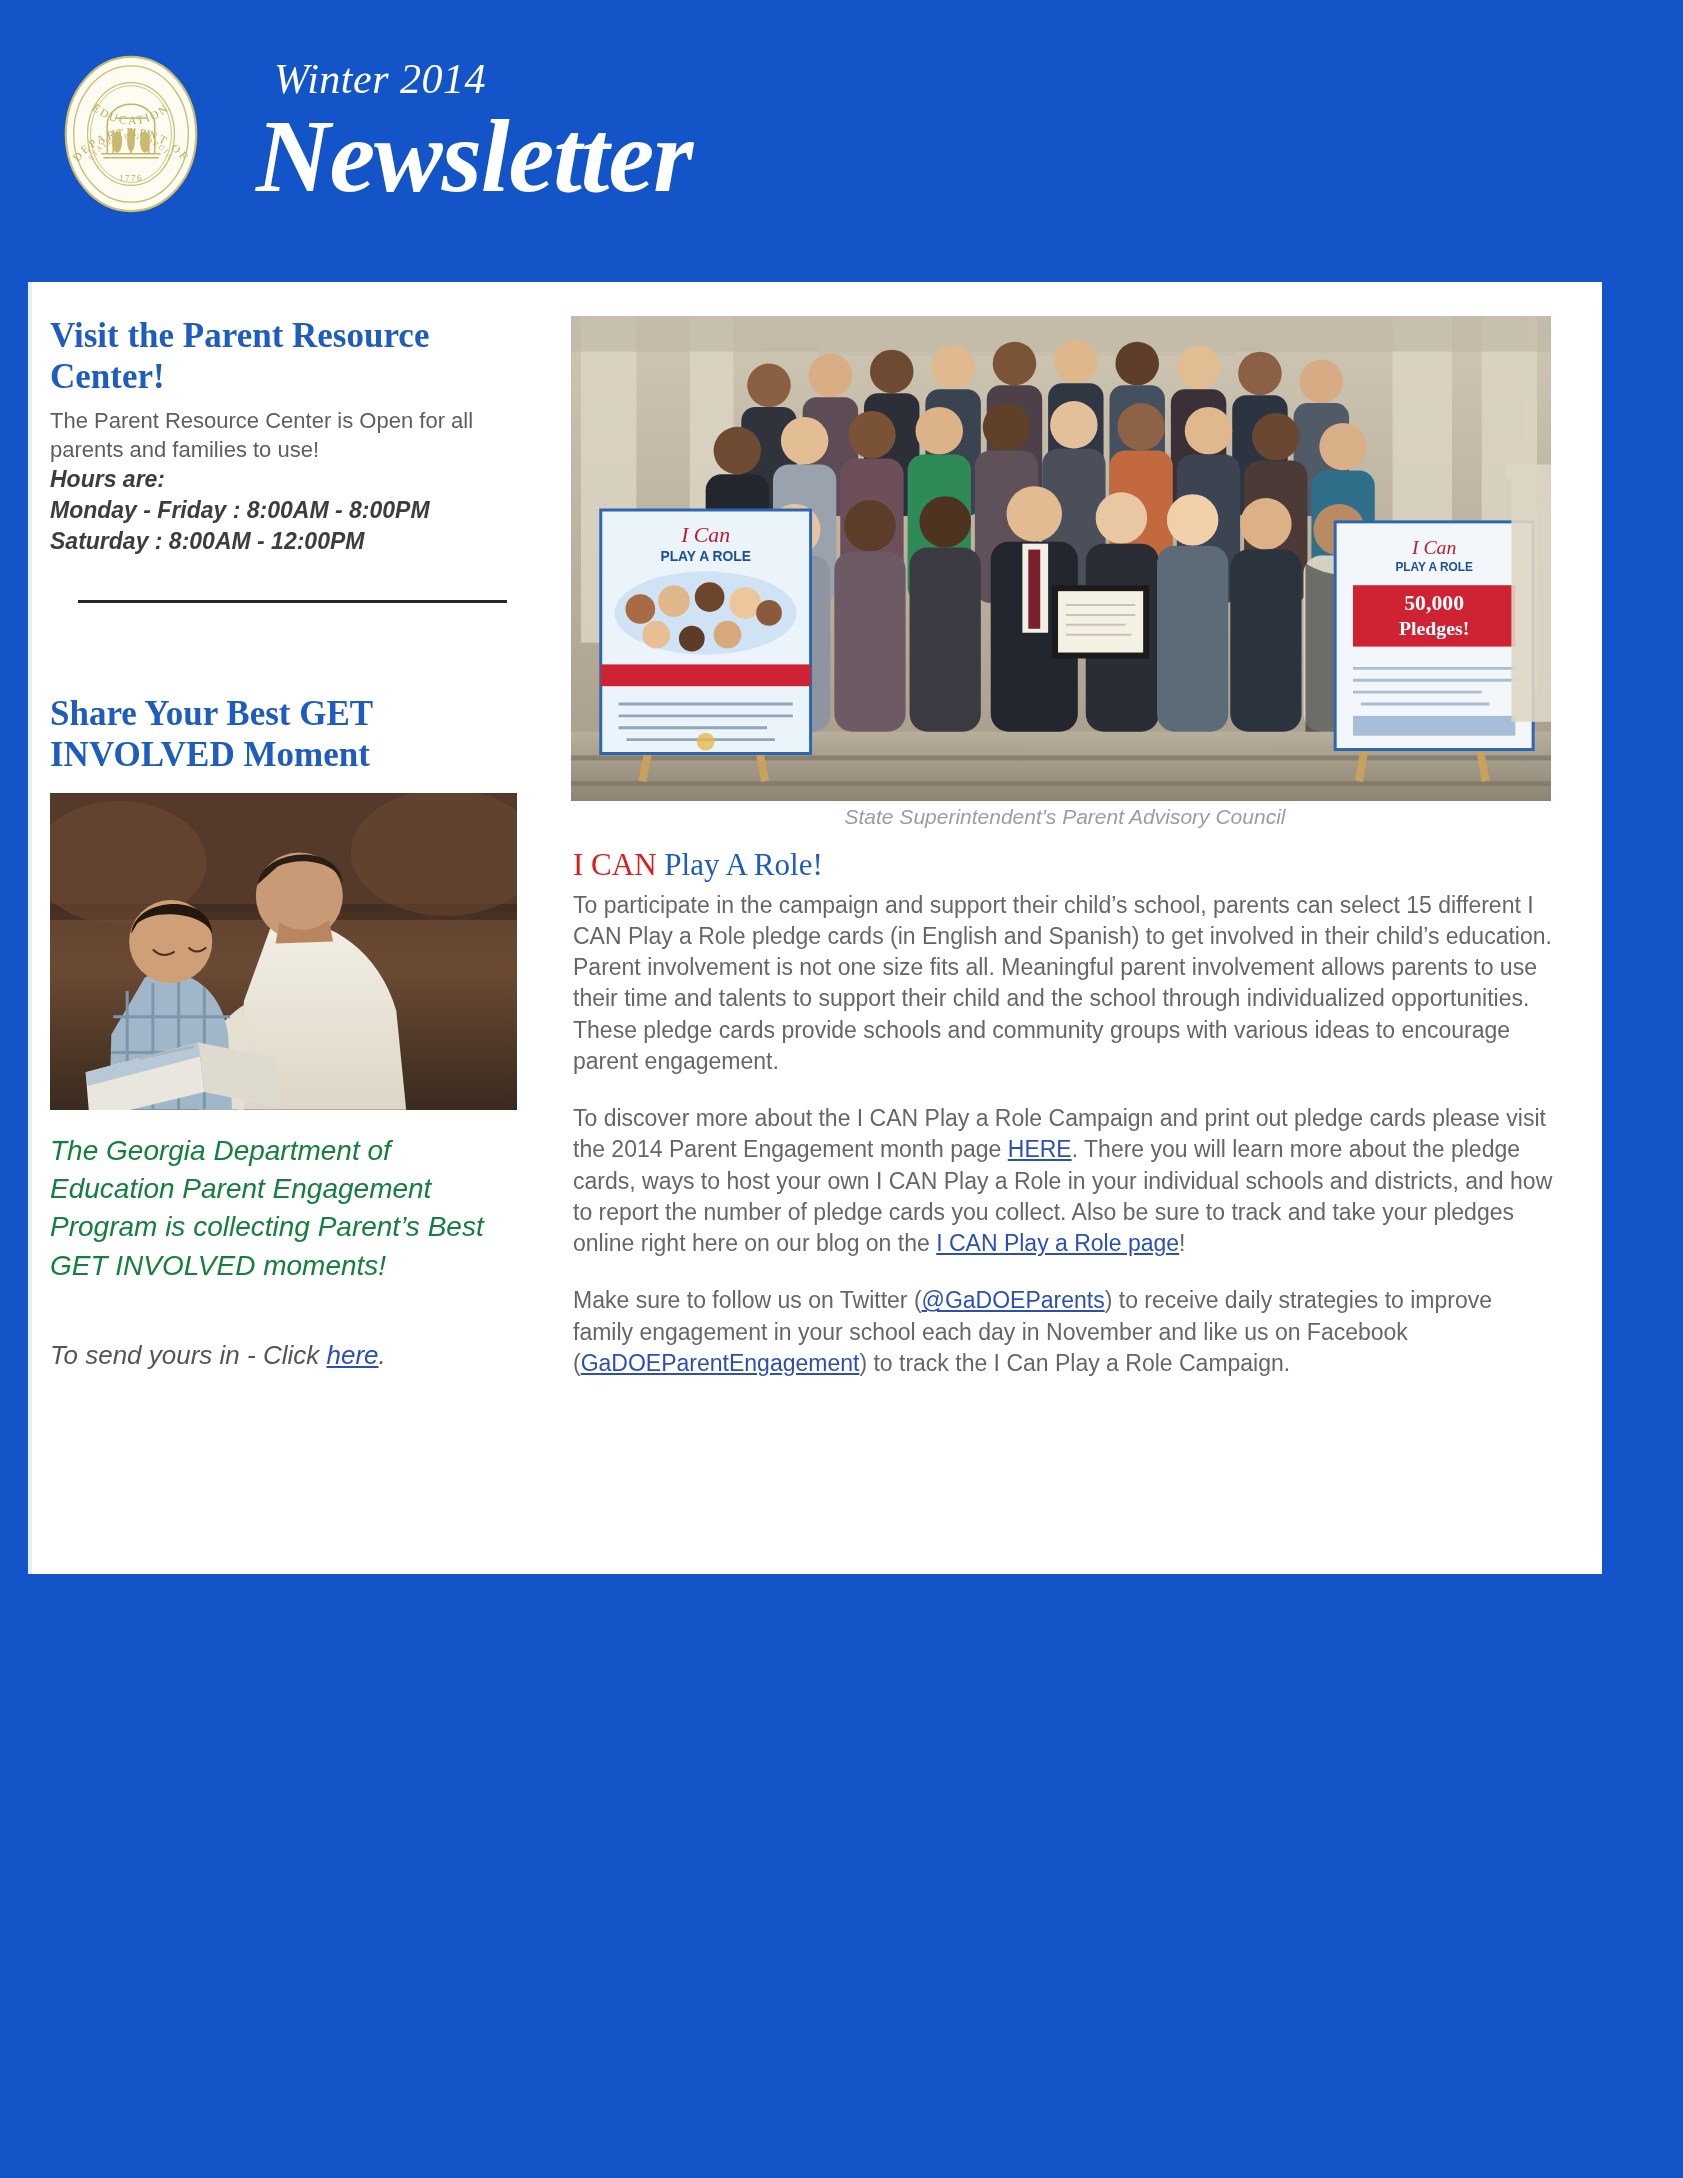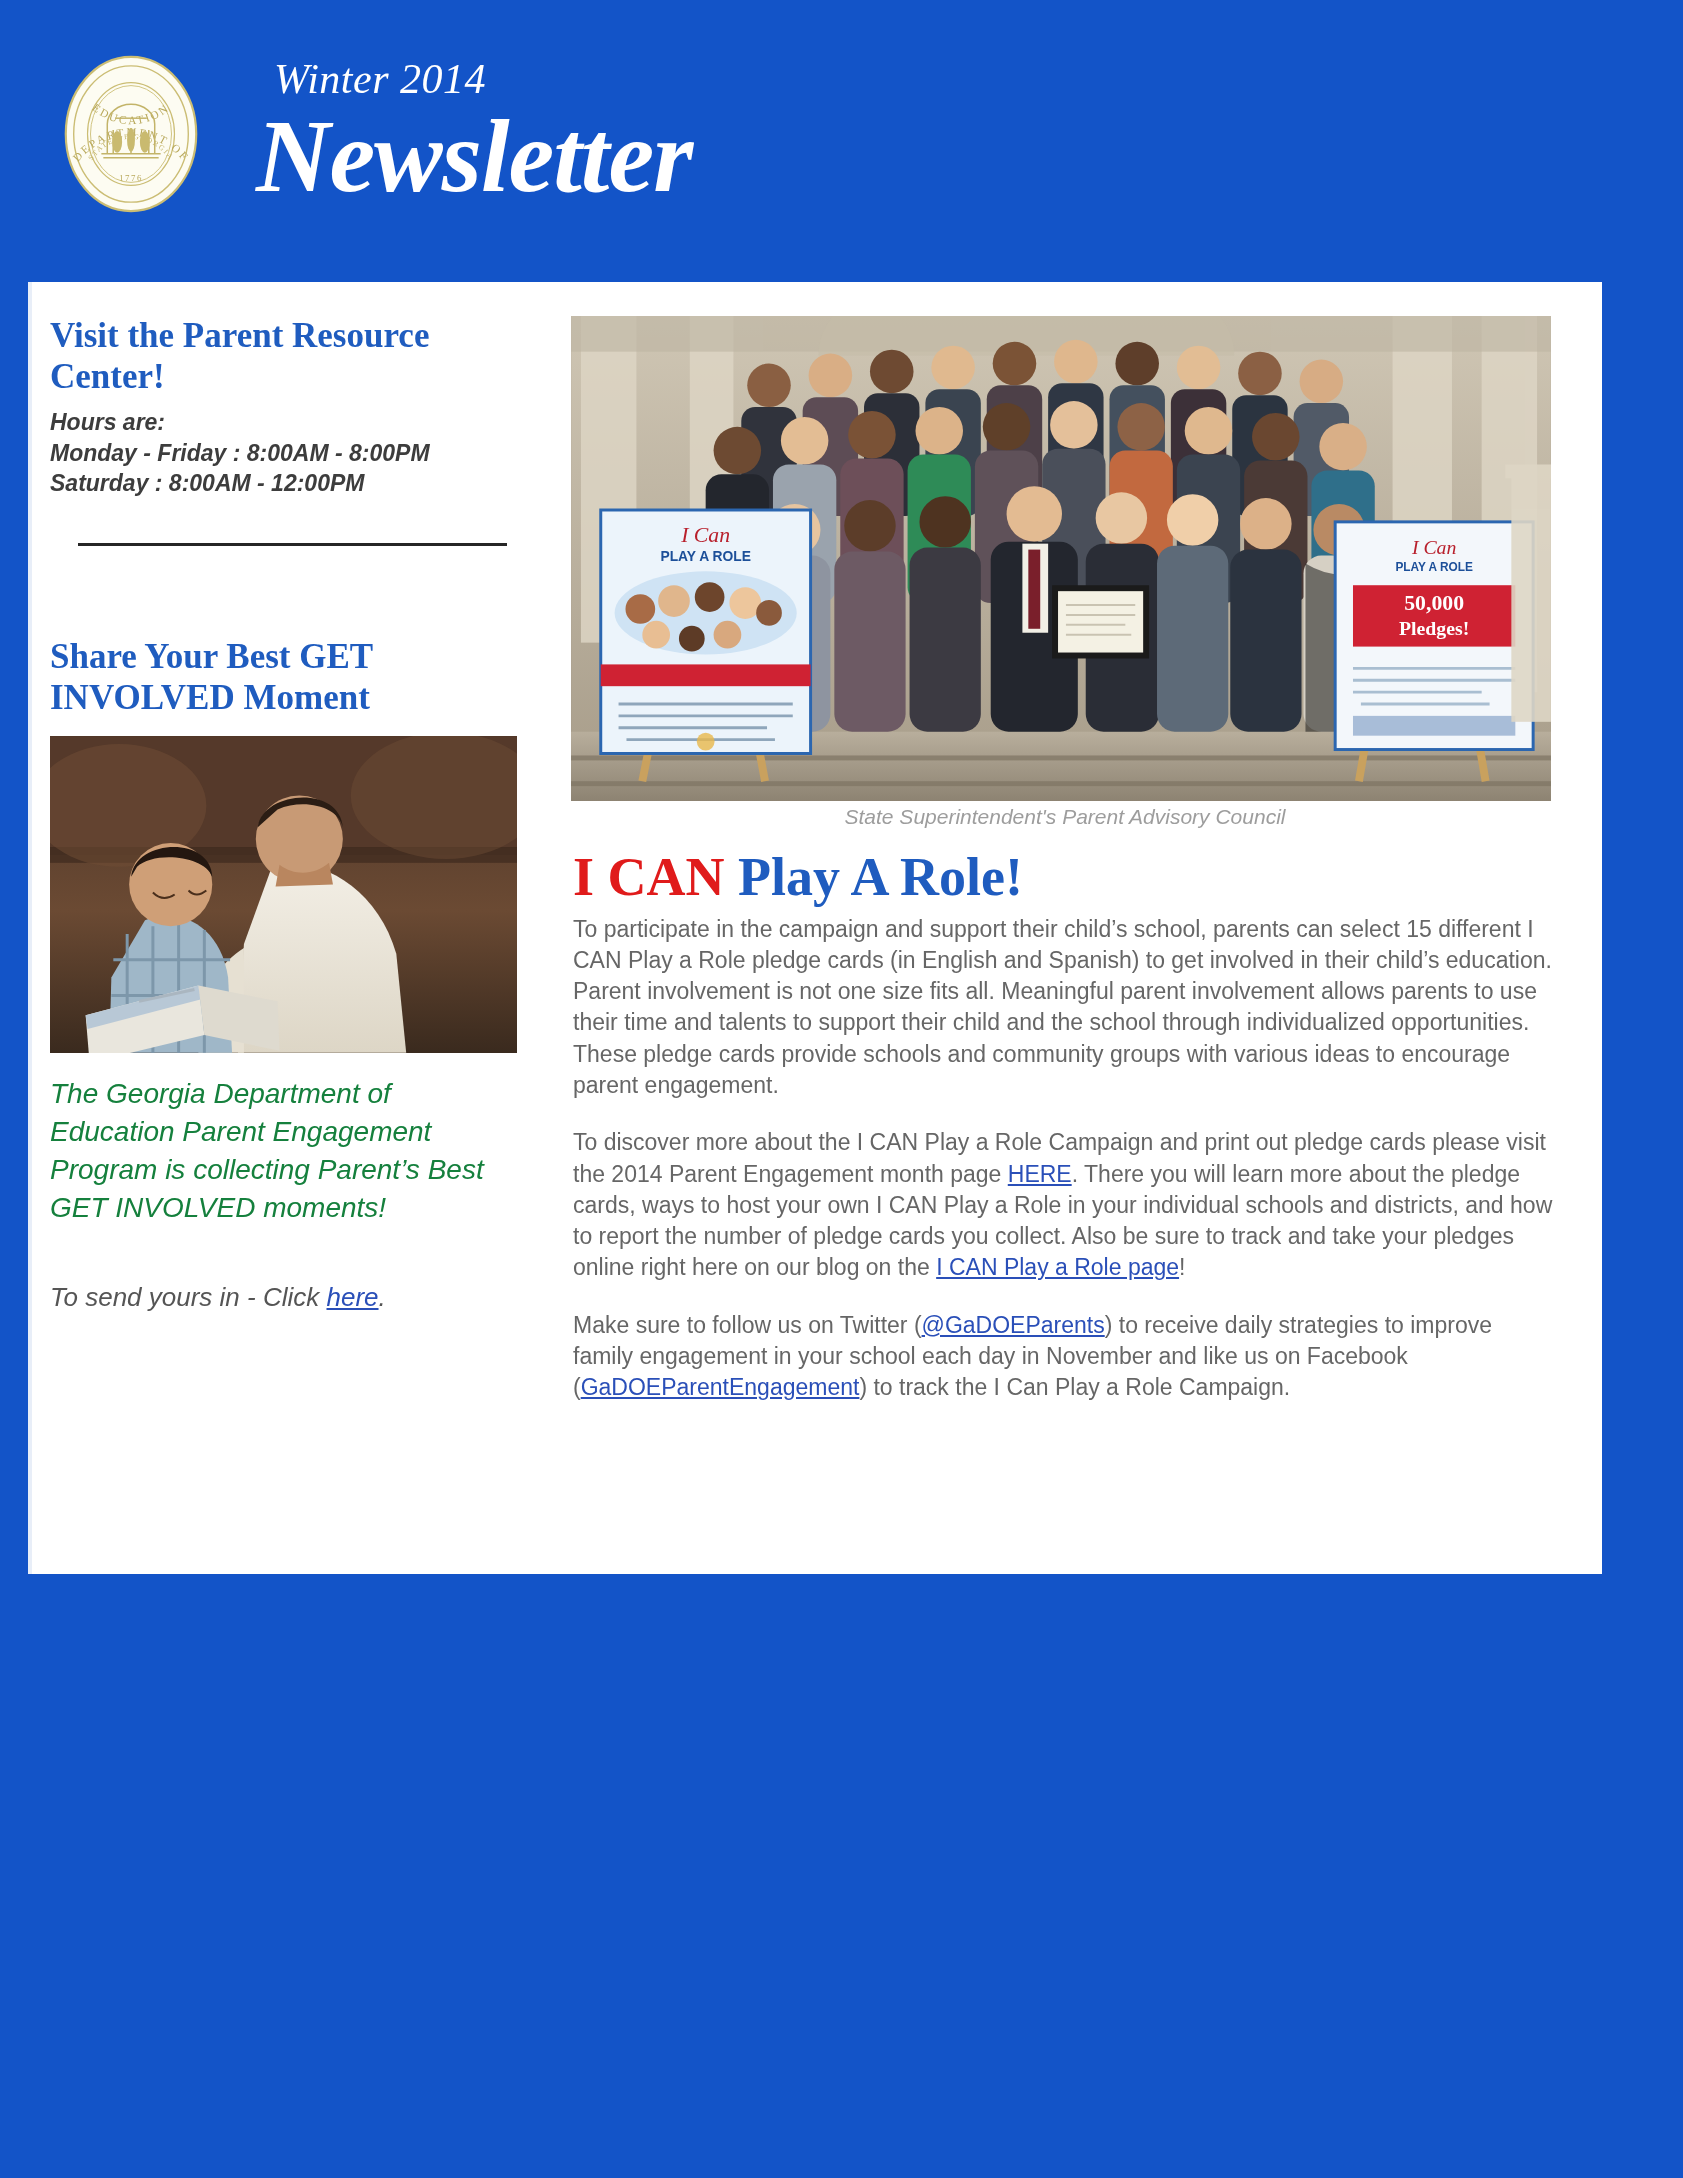--- a/index.html
+++ b/index.html
@@ -149,22 +149,22 @@
   .photo-caption {
     color: #9d9d9d;
     font-size: 21px;
     font-style: italic;
     margin: 4px 0 0 4px;
     text-align: center;
   }
 
   .headline {
     font-family: "Liberation Serif", serif;
-    font-weight: bold;
-    font-size: 54px;
+    font-weight: normal;
+    font-size: 31px;
     margin: 20px 0 8px 2px;
     line-height: 1.05;
   }
   .headline .red { color: #e01b1b; }
   .headline .blue { color: #1f5cbf; }
 
   .body-para {
     color: #666666;
     font-size: 23px;
     line-height: 1.36;
@@ -221,20 +221,21 @@
     <div class="masthead-title">Newsletter</div>
   </div>
 </div>
 
 <div class="card">
 
   <div class="left-col">
 
     <h2 class="side-heading">Visit the Parent Resource Center!</h2>
 
+    <p class="side-body">The Parent Resource Center is Open for all parents and families to use!</p>
 
     <p class="side-body-strong">Hours are:</p>
     <p class="side-body-strong">Monday - Friday : 8:00AM - 8:00PM</p>
     <p class="side-body-strong">Saturday : 8:00AM - 12:00PM</p>
 
     <hr class="divider">
 
     <div class="section-gap"></div>
 
     <h2 class="side-heading">Share Your Best GET INVOLVED Moment</h2>

